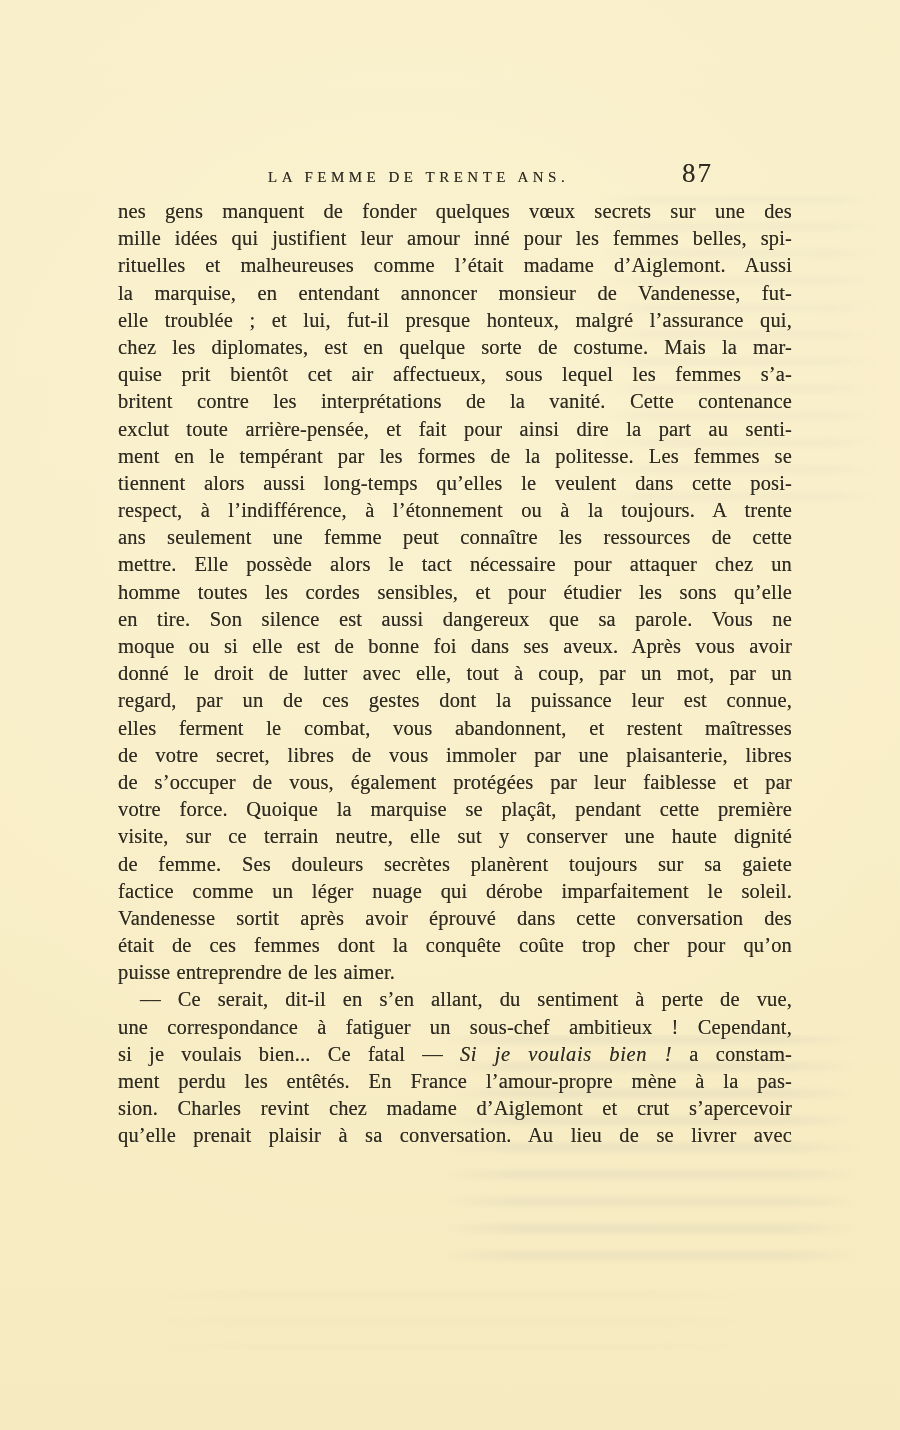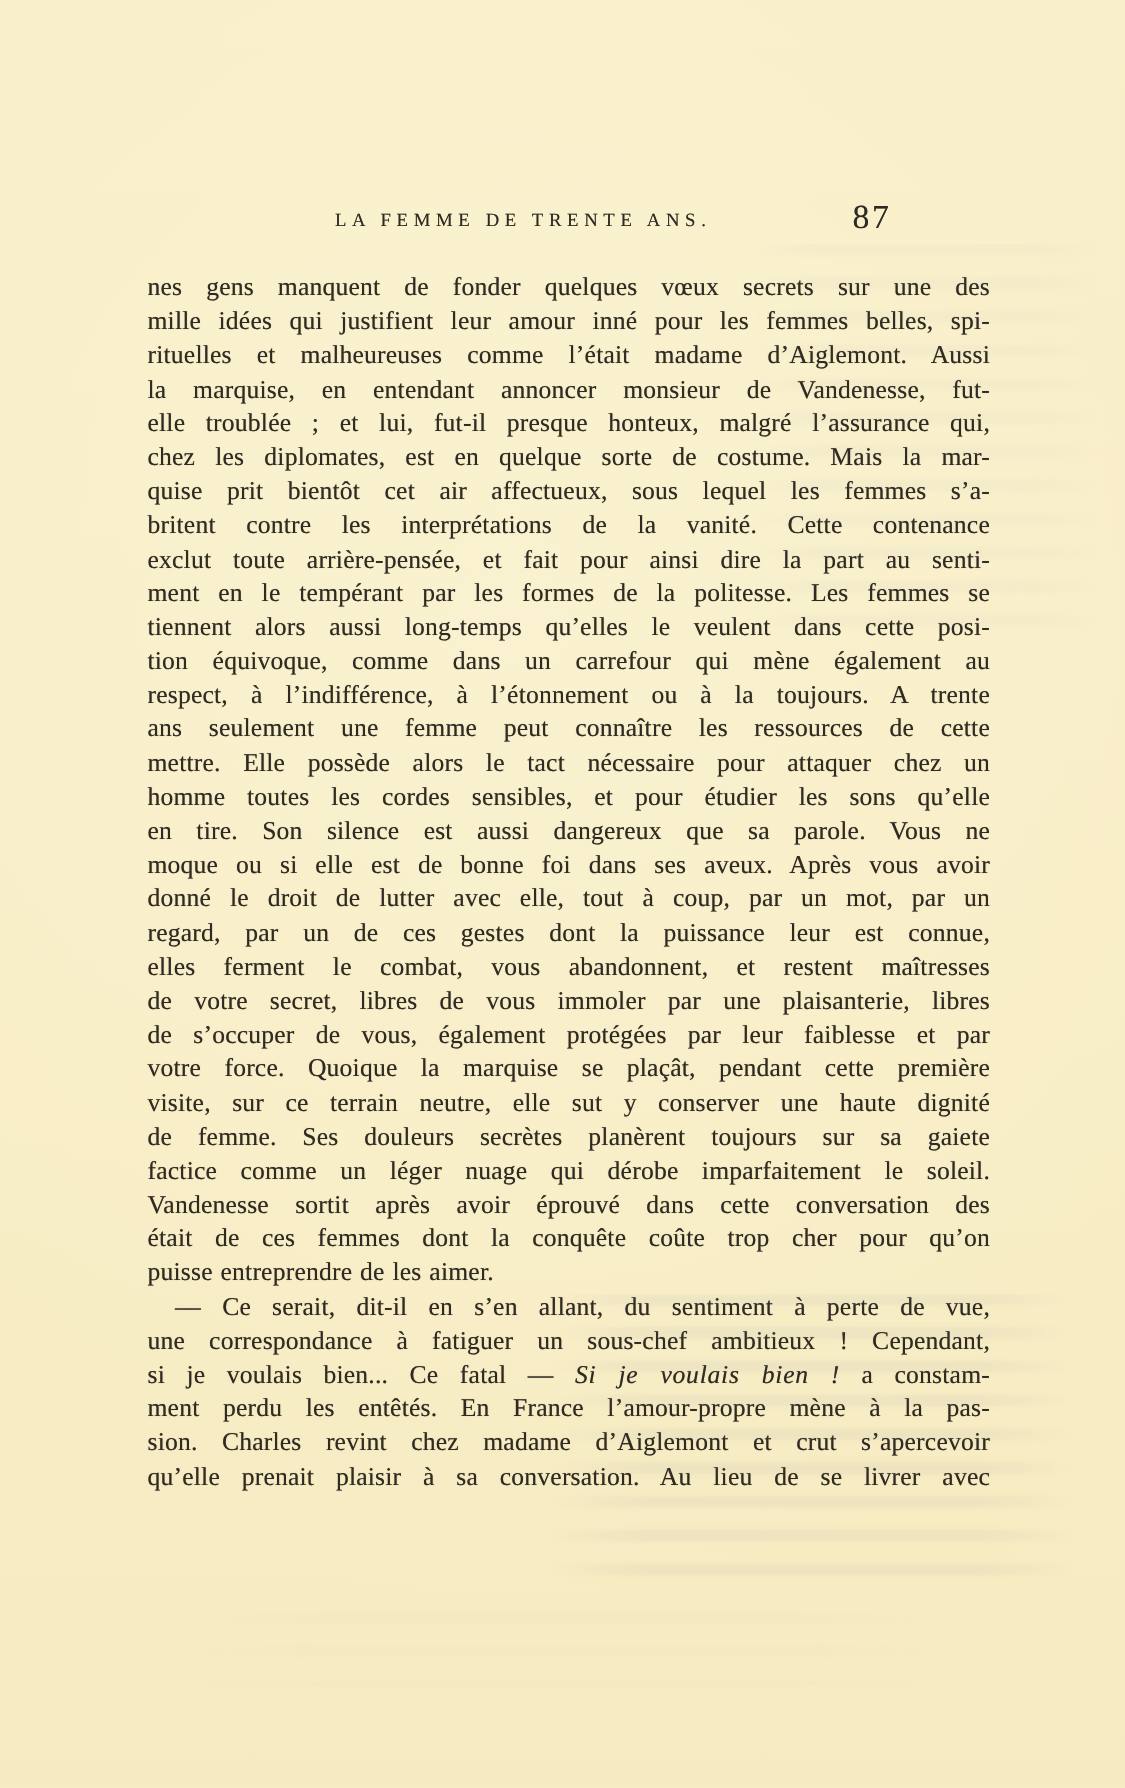--- a/index.html
+++ b/index.html
@@ -28,21 +28,20 @@
     position:absolute;left:682px;top:158px;
     font-size:27px;letter-spacing:2px;
     color:var(--ink,#2f2b22);
     text-shadow:0 0 .5px rgba(47,43,34,.5);
   }
   
   .textblock{
     position:absolute;left:118px;top:198px;width:674px;
     font-size:20.5px;
     color:var(--ink,#2f2b22);
-    margin-top:19px;
   }
   .line{
     height:27.2px;line-height:27.2px;
     text-align:justify;text-align-last:justify;
     text-justify:inter-word;
     letter-spacing:0.15px;word-spacing:1px;
     text-shadow:0 0 .55px rgba(47,43,34,.6);
     white-space:normal;
   }
   .line.last{text-align-last:left;}
@@ -76,21 +75,20 @@
       <div class="line">mille idées qui justifient leur amour inné pour les femmes belles, spi-</div>
       <div class="line">rituelles et malheureuses comme l’était madame d’Aiglemont. Aussi</div>
       <div class="line">la marquise, en entendant annoncer monsieur de Vandenesse, fut-</div>
       <div class="line">elle troublée ; et lui, fut-il presque honteux, malgré l’assurance qui,</div>
       <div class="line">chez les diplomates, est en quelque sorte de costume. Mais la mar-</div>
       <div class="line">quise prit bientôt cet air affectueux, sous lequel les femmes s’a-</div>
       <div class="line">britent contre les interprétations de la vanité. Cette contenance</div>
       <div class="line">exclut toute arrière-pensée, et fait pour ainsi dire la part au senti-</div>
       <div class="line">ment en le tempérant par les formes de la politesse. Les femmes se</div>
       <div class="line">tiennent alors aussi long-temps qu’elles le veulent dans cette posi-</div>
-      <div class="line">tion équivoque, comme dans un carrefour qui mène également au</div>
       <div class="line">respect, à l’indifférence, à l’étonnement ou à la toujours. A trente</div>
       <div class="line">ans seulement une femme peut connaître les ressources de cette</div>
       <div class="line">mettre. Elle possède alors le tact nécessaire pour attaquer chez un</div>
       <div class="line">homme toutes les cordes sensibles, et pour étudier les sons qu’elle</div>
       <div class="line">en tire. Son silence est aussi dangereux que sa parole. Vous ne</div>
       <div class="line">moque ou si elle est de bonne foi dans ses aveux. Après vous avoir</div>
       <div class="line">donné le droit de lutter avec elle, tout à coup, par un mot, par un</div>
       <div class="line">regard, par un de ces gestes dont la puissance leur est connue,</div>
       <div class="line">elles ferment le combat, vous abandonnent, et restent maîtresses</div>
       <div class="line">de votre secret, libres de vous immoler par une plaisanterie, libres</div>

